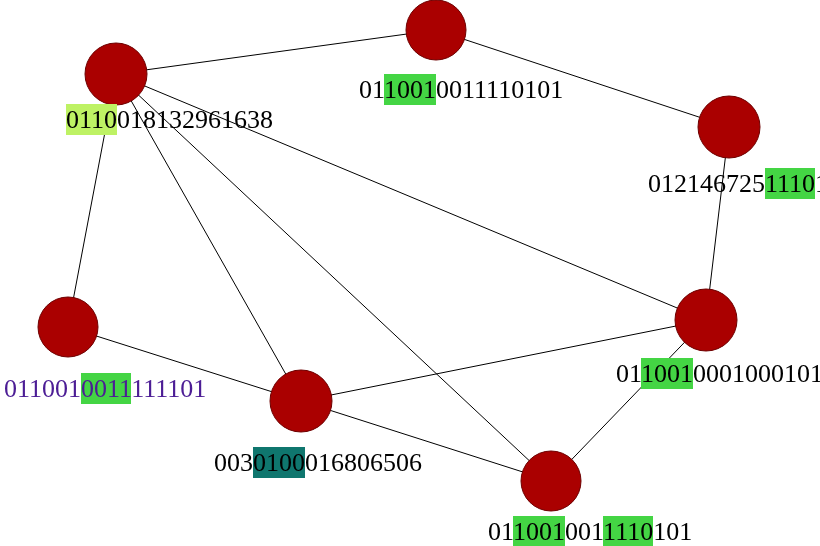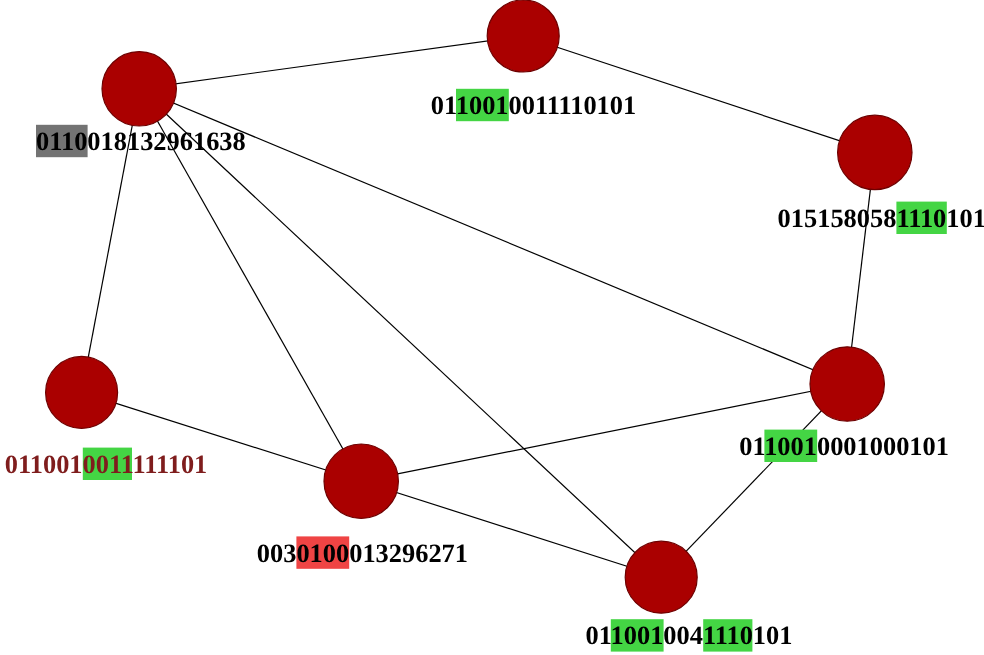--- a/index.html
+++ b/index.html
@@ -23,26 +23,25 @@
   .label-layer {
     position: absolute;
     left: 0;
     top: 0;
     width: 100%;
     height: 100%;
     pointer-events: none;
   }
   .node-label {
     position: absolute;
-    font-size: 22px;
+    font-size: 26px;
     line-height: 1.05;
     color: #000000;
     white-space: nowrap;
     letter-spacing: 0;
-    font-weight: bold;
   }
   .node-label .hl {
     padding: 1px 0;
   }
 </style>
 </head>
 <body>
 
 <div class="canvas">
   <svg class="graph-svg" width="820" height="546" viewBox="0 0 820 546">
@@ -59,21 +58,21 @@
       <line x1="706" y1="320" x2="551" y2="481" stroke="#000000" stroke-width="1"></line>
       <circle cx="116" cy="74" r="31" fill="#aa0000" stroke="#6e0000" stroke-width="1"></circle>
       <circle cx="436" cy="30" r="30" fill="#aa0000" stroke="#6e0000" stroke-width="1"></circle>
       <circle cx="729" cy="127" r="31" fill="#aa0000" stroke="#6e0000" stroke-width="1"></circle>
       <circle cx="706" cy="320" r="31" fill="#aa0000" stroke="#6e0000" stroke-width="1"></circle>
       <circle cx="68" cy="327" r="30" fill="#aa0000" stroke="#6e0000" stroke-width="1"></circle>
       <circle cx="301" cy="401" r="31" fill="#aa0000" stroke="#6e0000" stroke-width="1"></circle>
       <circle cx="551" cy="481" r="30" fill="#aa0000" stroke="#6e0000" stroke-width="1"></circle>
     </svg>
   <div class="label-layer">
-      <div class="node-label" style="left: 30px; top: 106px; color: rgb(0, 0, 0);"><span class="hl" style="background-color: #737373;">0110</span><span>018132961638</span></div>
+      <div class="node-label" style="left: 30px; top: 106px; color: rgb(0, 0, 0);"><span class="hl" style="background-color: #bef264; margin-left: 36px;">0110</span><span>018132961638</span></div>
       <div class="node-label" style="left: 359px; top: 76px; color: rgb(0, 0, 0);"><span>01</span><span class="hl" style="background-color: rgb(68, 213, 68);">1001</span><span>0011110101</span></div>
-      <div class="node-label" style="left: 648px; top: 170px; color: rgb(0, 0, 0);"><span>015158058</span><span class="hl" style="background-color: rgb(68, 213, 68);">1110</span><span>101</span></div>
+      <div class="node-label" style="left: 648px; top: 170px; color: rgb(0, 0, 0);"><span>012146725</span><span class="hl" style="background-color: rgb(68, 213, 68);">1110</span><span>101</span></div>
       <div class="node-label" style="left: 616px; top: 360px; color: rgb(0, 0, 0);"><span>01</span><span class="hl" style="background-color: rgb(68, 213, 68);">1001</span><span>0001000101</span></div>
-      <div class="node-label" style="left: 4px; top: 375px; color: #7f1d1d;"><span>011001</span><span class="hl" style="background-color: rgb(68, 213, 68);">0011</span><span>111101</span></div>
-      <div class="node-label" style="left: 214px; top: 449px; color: rgb(0, 0, 0);"><span>003</span><span class="hl" style="background-color: #ef4444;">0100</span><span>013296271</span></div>
-      <div class="node-label" style="left: 488px; top: 518px; color: rgb(0, 0, 0);"><span>01</span><span class="hl" style="background-color: rgb(68, 213, 68);">1001</span><span>004</span><span class="hl" style="background-color: rgb(68, 213, 68);">1110</span><span>101</span></div>
+      <div class="node-label" style="left: 4px; top: 375px; color: #4c1d95;"><span>011001</span><span class="hl" style="background-color: rgb(68, 213, 68);">0011</span><span>111101</span></div>
+      <div class="node-label" style="left: 214px; top: 449px; color: rgb(0, 0, 0);"><span>003</span><span class="hl" style="background-color: #0f766e;">0100</span><span>016806506</span></div>
+      <div class="node-label" style="left: 488px; top: 518px; color: rgb(0, 0, 0);"><span>01</span><span class="hl" style="background-color: rgb(68, 213, 68);">1001</span><span>001</span><span class="hl" style="background-color: rgb(68, 213, 68);">1110</span><span>101</span></div>
     </div>
 </div>
 
 </body></html>

